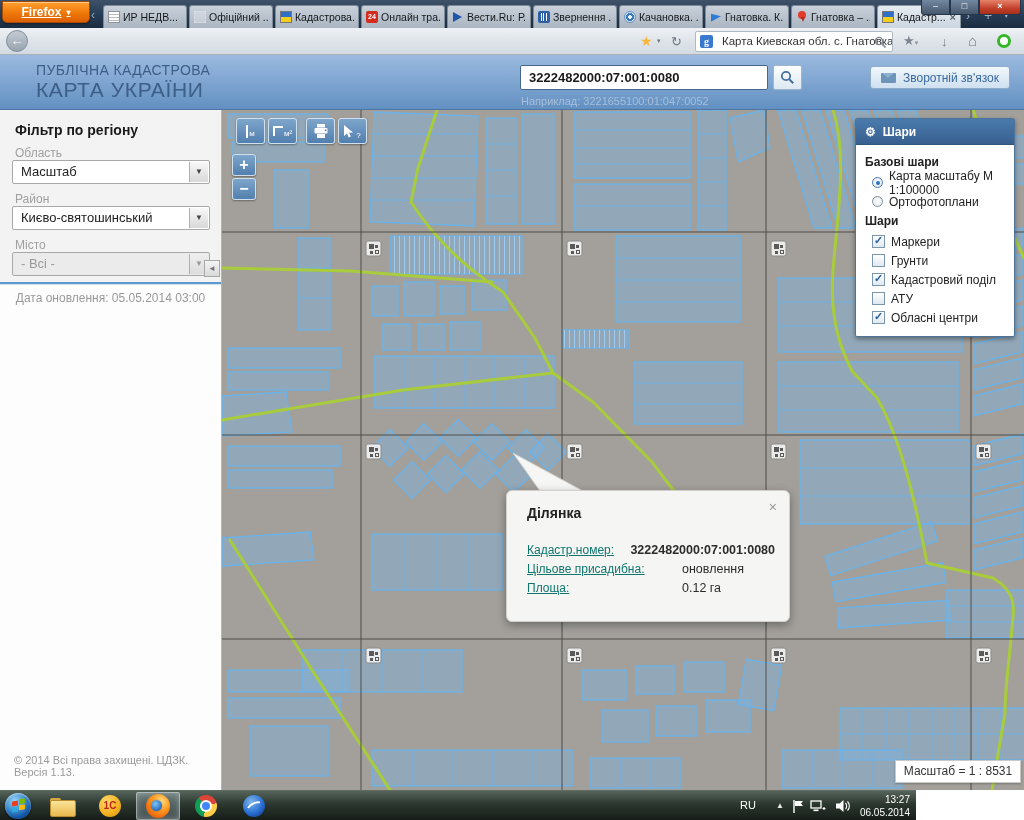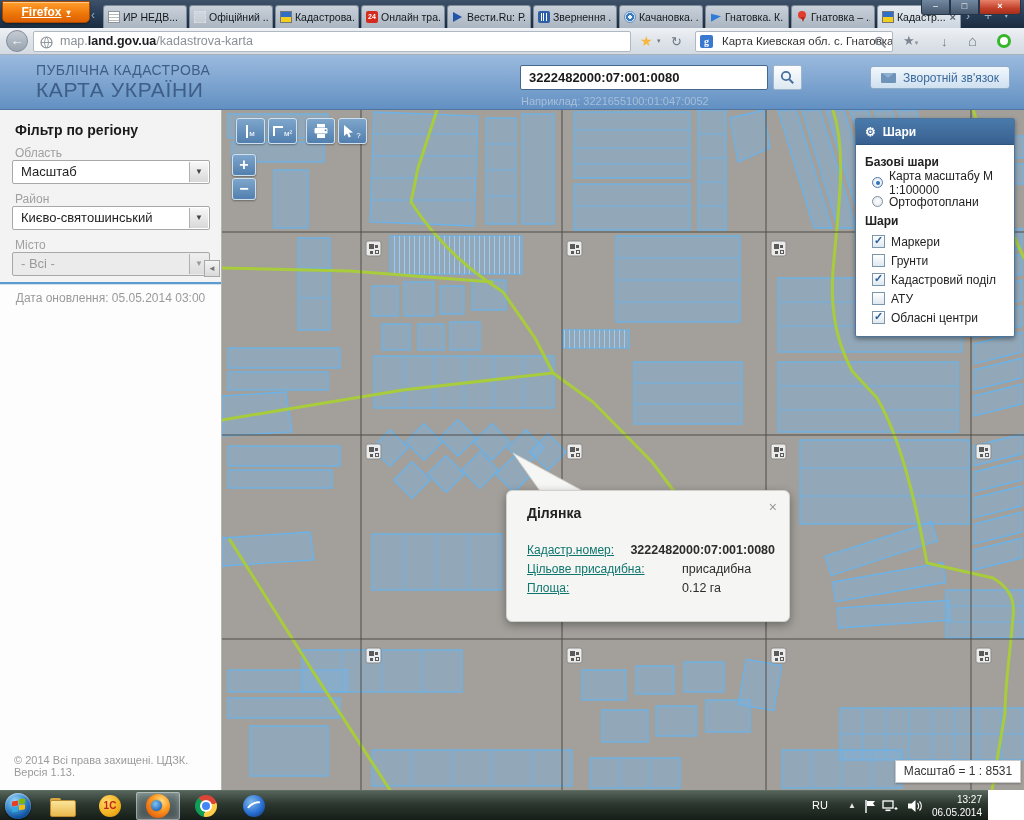--- a/index.html
+++ b/index.html
@@ -148,21 +148,21 @@
   .prow .pl { width:155px; color:#0f766e;text-decoration:underline; }
   .prow .pv { color:#2c2c2c; font-size:12.5px; }
   .prow.b .pv { font-weight:bold; }
 
   
   .scalebox { position:absolute; right:3px; bottom:7px; width:126px; height:23px; background:#fff;
     border:1px solid #c9c9c9; box-shadow:0 1px 2px rgba(0,0,0,.25); font-size:12px; color:#333;
     text-align:center; line-height:21px; }
 
   
-  .taskbar { position:absolute; left:0; top:790px; width:988px; height:30px;
+  .taskbar { position:absolute; left:0; top:790px; width:916px; height:30px;
     background:linear-gradient(#55645a 0%, #2c372f 45%, #161d18 100%); border-top:1px solid #5f6d63; }
   .start-orb { position:absolute; left:5px; top:2px; width:26px; height:26px; border-radius:50%;
     background:radial-gradient(circle at 38% 30%, #9bd4f8 0%, #3e8fd0 40%, #0d4f9e 72%, #063064 100%);
     box-shadow:inset 0 1px 2px rgba(255,255,255,.6), 0 1px 2px rgba(0,0,0,.6); }
   .start-flag { position:absolute; left:7px; top:8px; width:6px; height:5px; background:#ea3e23;
     box-shadow:7px -1px 0 #7fba00, 0 6px 0 #31a8e0, 7px 5px 0 #fbbc09; transform:skewY(-10deg); border-radius:1px; }
   .task-ico { position:absolute; top:1px; width:44px; height:28px; display:flex; align-items:center; justify-content:center; border-radius:2px; }
   .task-ico.pressed { background:rgba(190,215,235,.28); border:1px solid rgba(255,255,255,.45); box-shadow:inset 0 0 6px rgba(255,255,255,.3); }
   .folder-ico { position:relative; width:24px; height:17px; }
   .folder-ico::before { content:""; position:absolute; left:0; top:0; width:11px; height:4px; background:#d9a741; border-radius:2px 2px 0 0; }
@@ -245,29 +245,20 @@
     <span class="tab-ctl" style="left:1004px;top:10px;font-size:9px">▾</span>
     <div class="winctl">
       <span class="wc-min">–</span>
       <span class="wc-max">□</span>
       <span class="wc-close">×</span>
     </div>
   </div>
 
   <div class="navbar">
     <div class="back-btn">←</div>
-    <div class="urlbox">
-      <span class="url-globe">
-        <svg width="13" height="13" viewBox="0 0 13 13">
-            <circle cx="6.5" cy="6.5" r="5.5" fill="none" stroke="#8a9096" stroke-width="1.2"></circle>
-            <path d="M1 6.5h11 M6.5 1c-2.5 2.5-2.5 8.5 0 11 M6.5 1c2.5 2.5 2.5 8.5 0 11" fill="none" stroke="#8a9096" stroke-width="0.9"></path>
-          </svg>
-      </span>
-      <span class="sub">map.</span><span class="domain">land.gov.ua</span><span class="path">/kadastrova-karta</span>
-    </div>
     <span class="nav-ico star-gold" style="left:640px">★</span>
     <span class="nav-ico" style="left:657px;top:9px;font-size:7px">▾</span>
     <span class="nav-ico" style="left:671px">↻</span>
     <div class="searchbox">
       <span class="g-ico">g</span>
       <span>Карта Киевская обл. с. Гнатовка</span>
       <span class="sb-mag">
         <svg width="13" height="13" viewBox="0 0 13 13">
             <circle cx="5" cy="5" r="3.6" fill="none" stroke="#7c858f" stroke-width="1.4"></circle>
             <path d="M8 8l3.5 3.5" stroke="#7c858f" stroke-width="1.6"></path>
@@ -559,21 +550,21 @@
     <div class="popup">
       <span class="popup-close">×</span>
       <div class="popup-title">Ділянка</div>
       <div class="popup-rows">
         <div class="prow b">
           <span class="pl">Кадастр.номер:</span>
           <span class="pv">3222482000:07:001:0080</span>
         </div>
         <div class="prow">
           <span class="pl">Цільове присадибна:</span>
-          <span class="pv">присадибна</span>
+          <span class="pv">оновлення</span>
         </div>
         <div class="prow">
           <span class="pl">Площа:</span>
           <span class="pv">0.12 га</span>
         </div>
       </div>
     </div>
 
     <div class="scalebox">Масштаб = 1 : 8531</div>
   </div>

